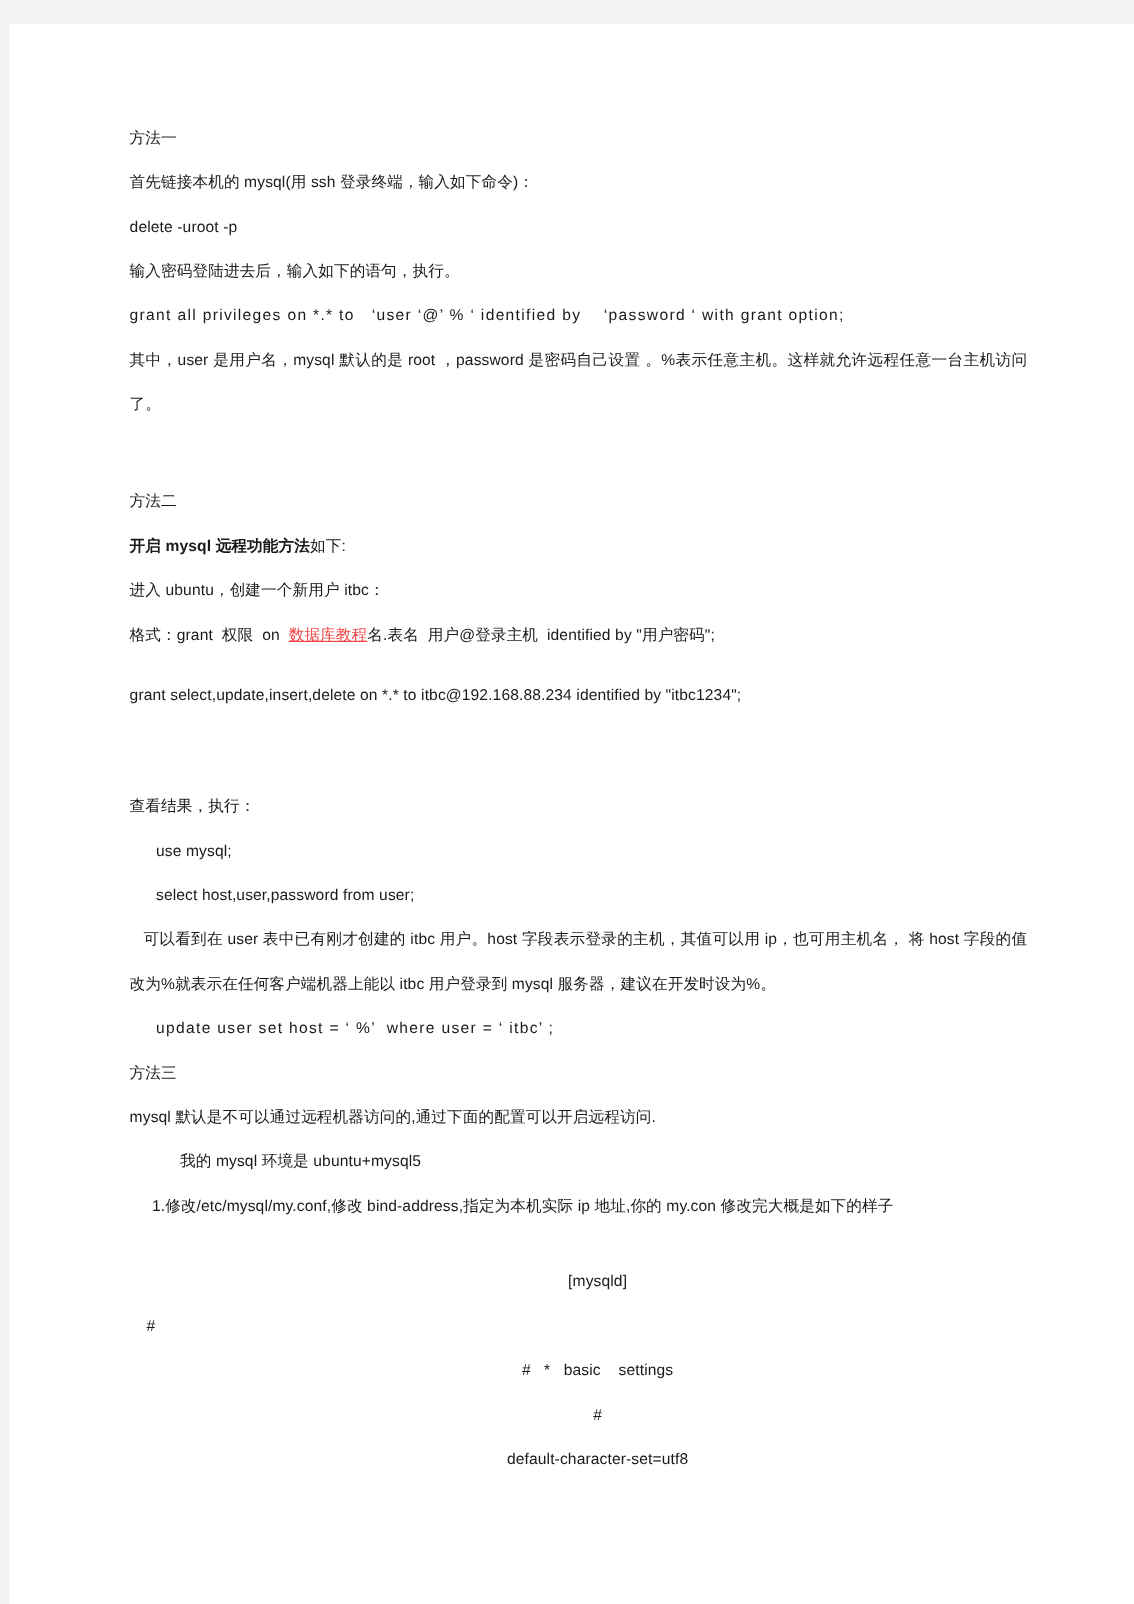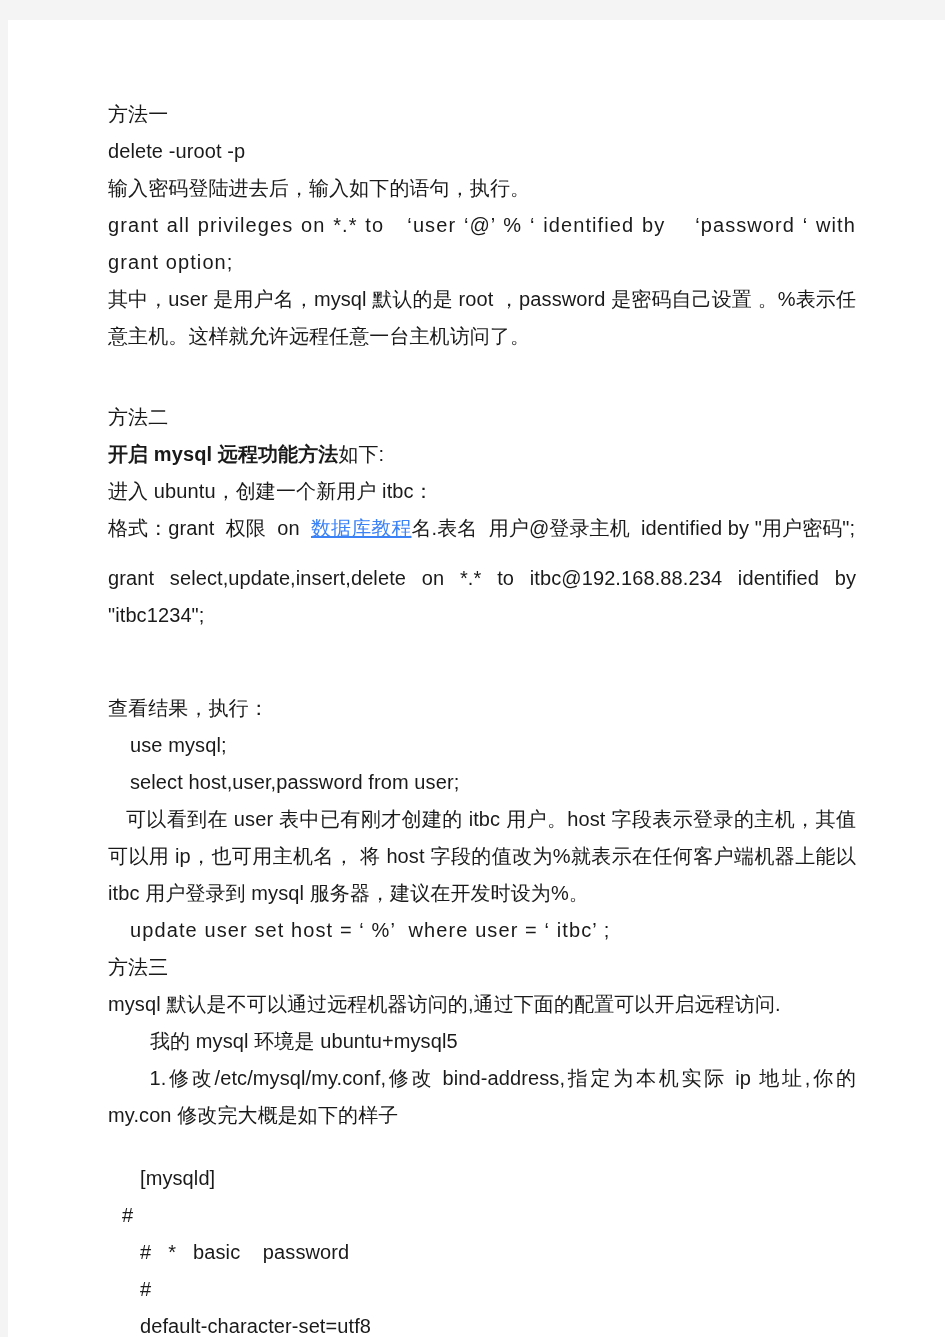--- a/index.html
+++ b/index.html
@@ -22,52 +22,53 @@
     background: #ffffff;
     box-sizing: border-box;
   }
   .content {
     position: absolute;
     left: 100px;
     top: 76px;
     width: 748px;
   }
   .line {
-    font-size: 20px;
+    font-size: 13px;
     line-height: 37px;
     color: #1a1a1a;
     white-space: pre-wrap;
     letter-spacing: 0.1px;
   }
   .just {
     text-align: justify;
     text-justify: inter-character;
   }
   .ind1 { padding-left: 14px; }
   .ind2 { padding-left: 22px; }
-  .ind3 { padding-left: 32px; }
+  .ind3 { padding-left: 32px; text-align: center; }
   .ind4 { padding-left: 42px; }
   .bold { font-weight: bold; }
   .link {
-    color: #3b82f6;
+    color: #ef4444;
     text-decoration: underline;
   }
   .gap-sm { height: 13px; }
   .gap-md { height: 26px; }
   .gap-lg { height: 44px; }
   .gap-xl { height: 56px; }
   .wide { letter-spacing: 1.1px; }
 </style>
 </head>
 <body>
 
 <div class="page">
   <div class="content">
 
     <div class="line">方法一</div>
+    <div class="line">首先链接本机的 mysql(用 ssh 登录终端，输入如下命令)：</div>
     <div class="line">delete -uroot -p</div>
     <div class="line">输入密码登陆进去后，输入如下的语句，执行。</div>
     <div class="line just wide">grant all privileges on *.* to　‘user ‘@’ % ‘ identified by 　‘password ‘ with grant option;</div>
     <div class="line just">其中，user 是用户名，mysql 默认的是 root ，password 是密码自己设置 。%表示任意主机。这样就允许远程任意一台主机访问了。</div>
 
     <div class="gap-lg"></div>
 
     <div class="line">方法二</div>
     <div class="line"><span class="bold">开启 mysql 远程功能方法</span><span>如下:</span></div>
     <div class="line">进入 ubuntu，创建一个新用户 itbc：</div>
@@ -87,18 +88,18 @@
 
     <div class="line">方法三</div>
     <div class="line">mysql 默认是不可以通过远程机器访问的,通过下面的配置可以开启远程访问.</div>
     <div class="line ind4">我的 mysql 环境是 ubuntu+mysql5</div>
     <div class="line just"><span>&nbsp;&nbsp;&nbsp;&nbsp;&nbsp;</span><span>1.修改/etc/mysql/my.conf,修改 bind-address,指定为本机实际 ip 地址,你的 my.con 修改完大概是如下的样子</span></div>
 
     <div class="gap-md"></div>
 
     <div class="line ind3">[mysqld]</div>
     <div class="line ind1">#</div>
-    <div class="line ind3">#   *   basic    password</div>
+    <div class="line ind3">#   *   basic    settings</div>
     <div class="line ind3">#</div>
     <div class="line ind3">default-character-set=utf8</div>
 
   </div>
 </div>
 
 </body></html>

